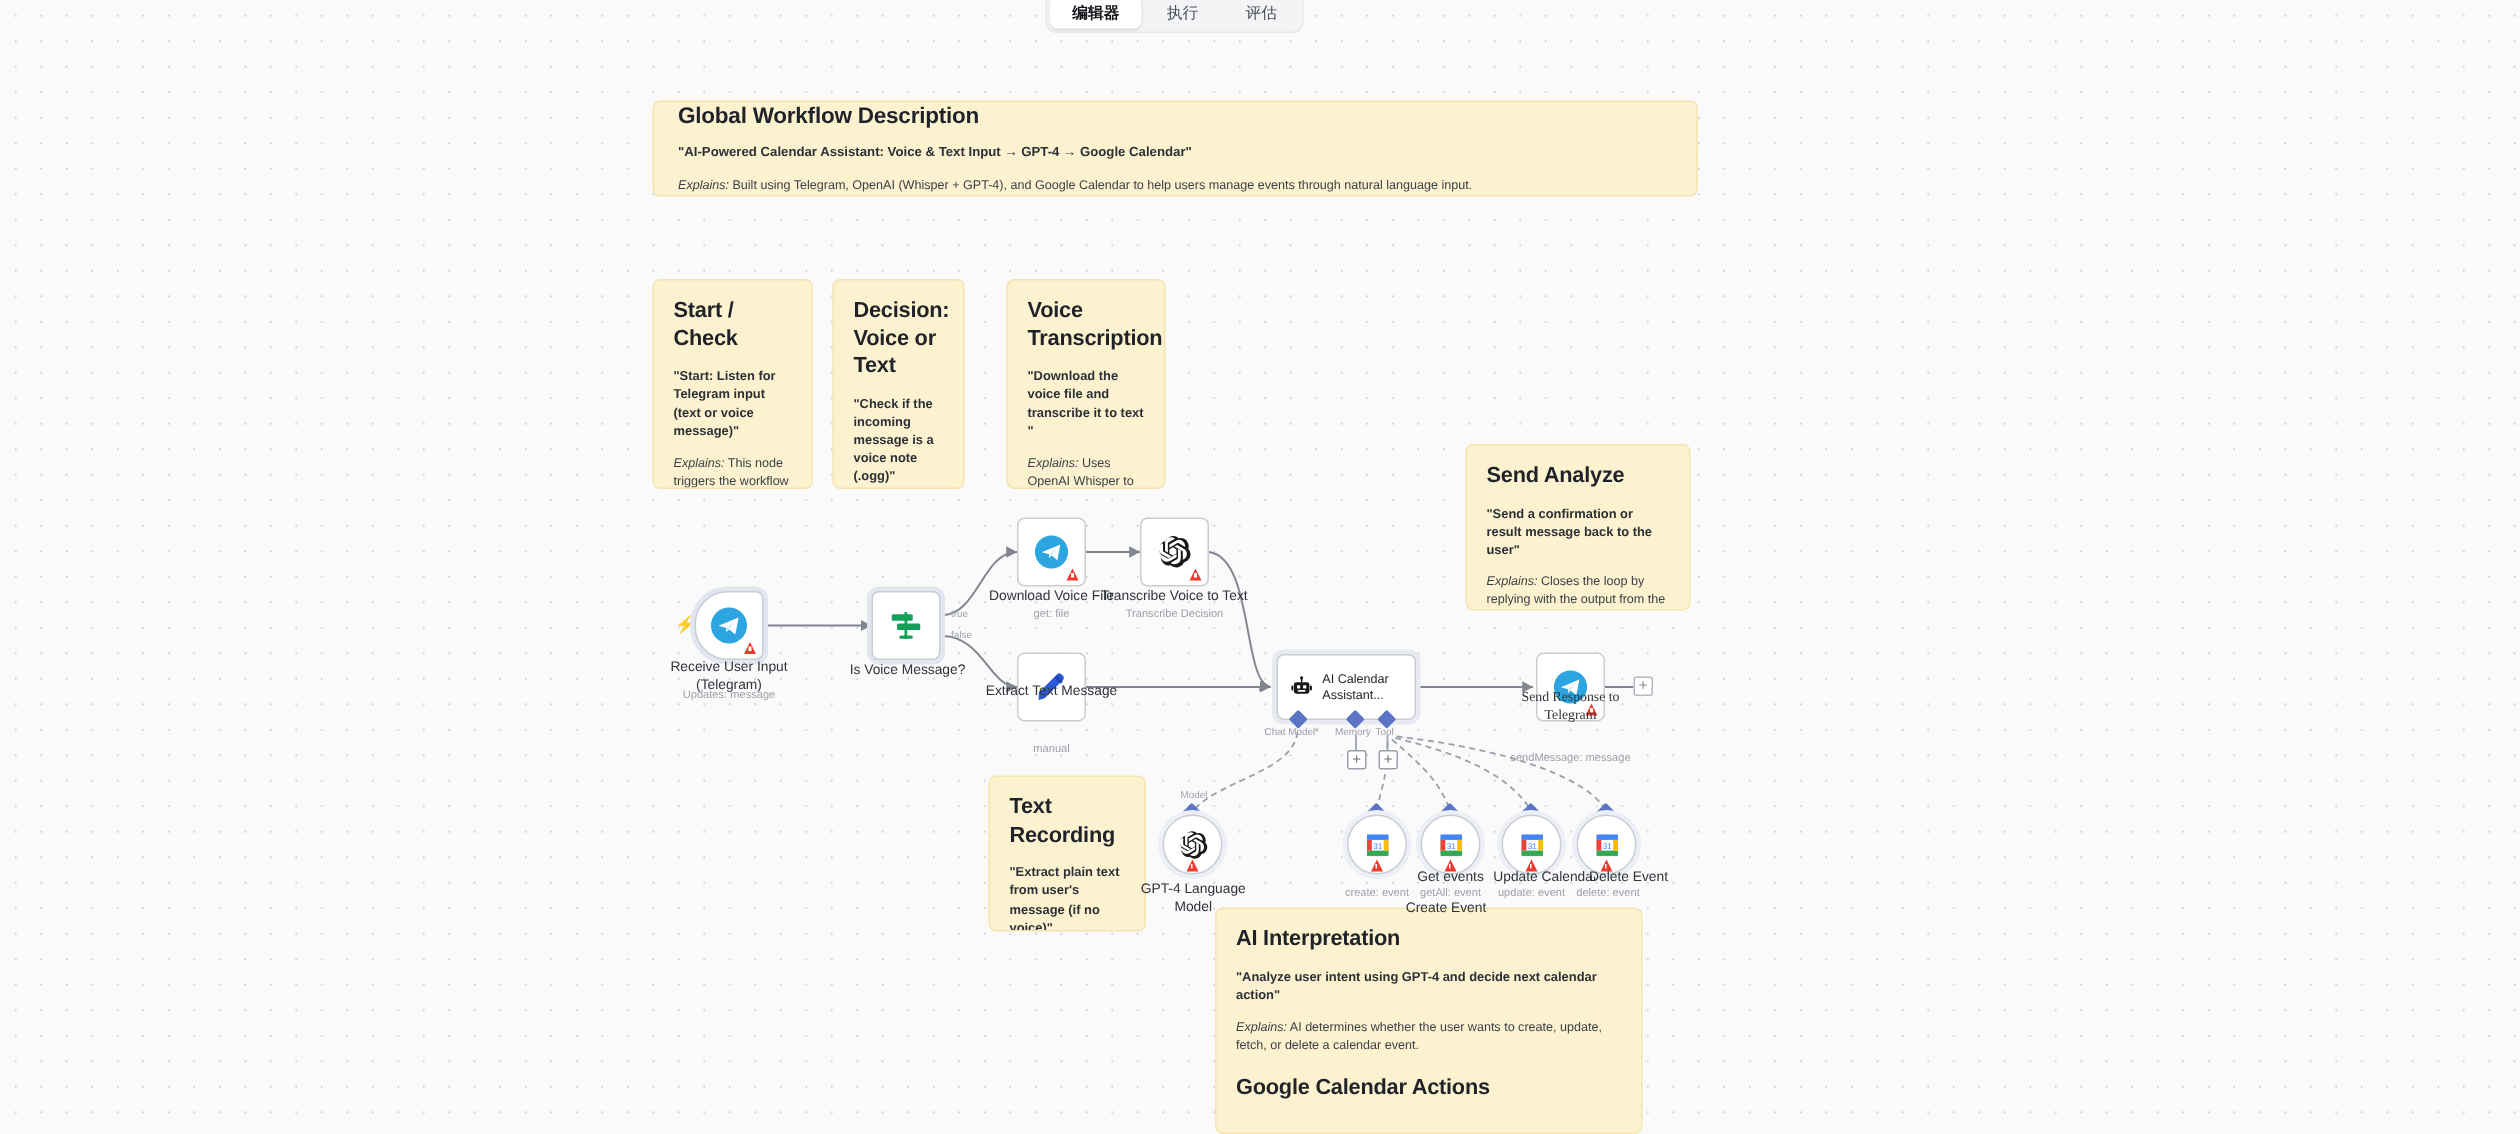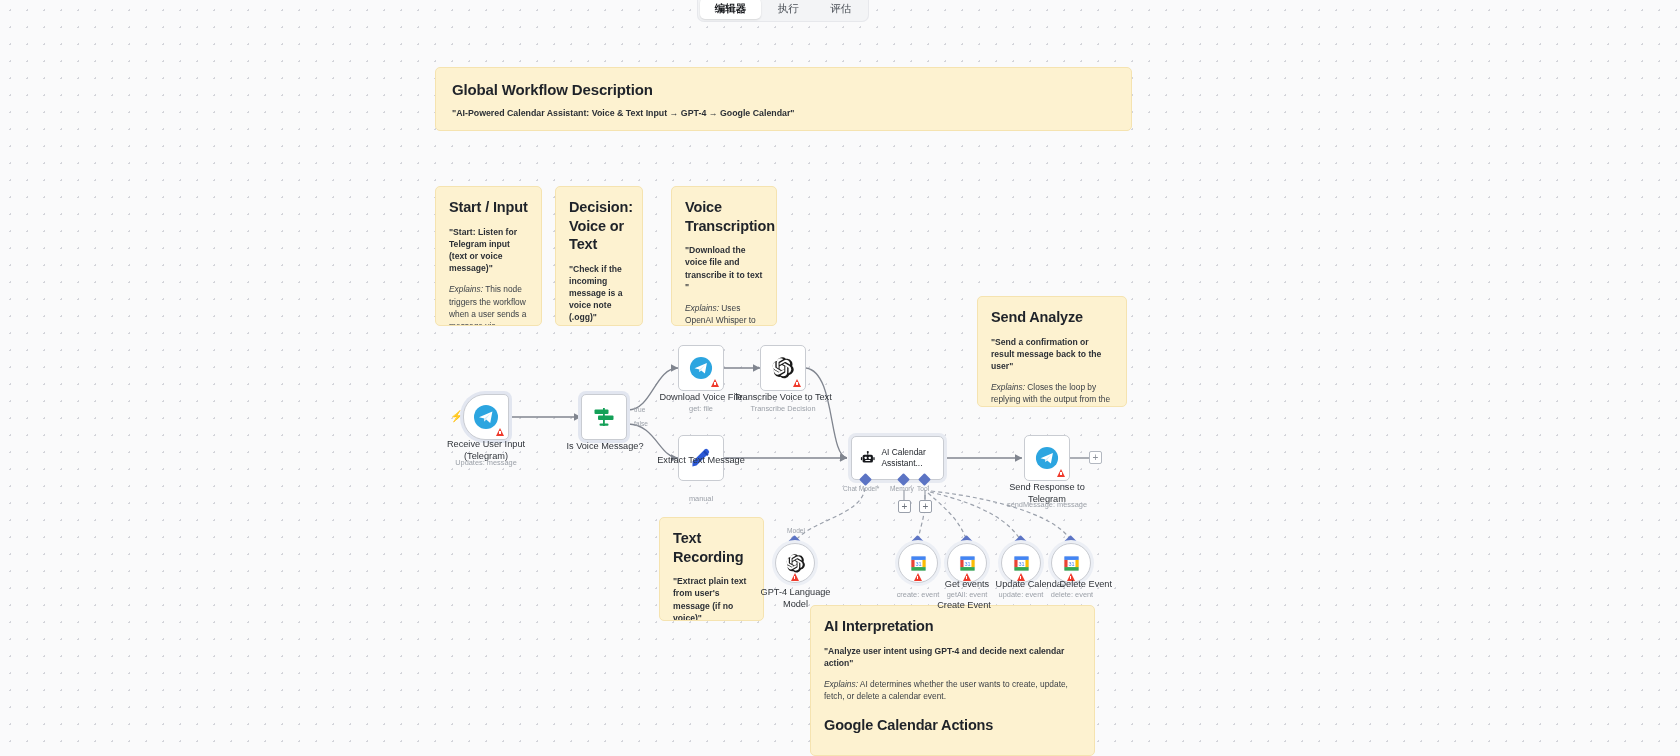--- a/index.html
+++ b/index.html
@@ -67,21 +67,21 @@
     margin-bottom: 9px;
   }
   .note .ex {
     font-size: 8.4px;
     color: #3c4147;
     line-height: 1.45;
   }
   .note .ex i { font-style: italic; }
   .note h2.sub { margin-top: 14px; margin-bottom: 0; }
 
-  #note-global { left: 435px; top: 67px; width: 697px; height: 64px; padding: 12px 16px; }
+  #note-global { left: 435px; top: 67px; width: 697px; height: 64px; padding: 0 16px; }
   #note-global h2 { font-size: 15px; margin-bottom: 8px; }
   #note-global .q { font-size: 8.8px; margin-bottom: 9px; }
 
   #note-start   { left: 435px;  top: 186px; width: 107px; height: 140px; }
   #note-decide  { left: 555px;  top: 186px; width: 88px;  height: 140px; }
   #note-voice   { left: 671px;  top: 186px; width: 106px; height: 140px; }
   #note-send    { left: 977px;  top: 296px; width: 150px; height: 111px; }
   #note-textex  { left: 659px;  top: 517px; width: 105px; height: 104px; }
   #note-ai      { left: 810px;  top: 605px; width: 285px; height: 151px; }
 
@@ -255,21 +255,21 @@
     </g>
   </svg>
 
   <div class="note" id="note-global">
     <h2>Global Workflow Description</h2>
     <div class="q">"AI-Powered Calendar Assistant: Voice &amp; Text Input → GPT-4 → Google Calendar"</div>
     <div class="ex"><i>Explains:</i><span> Built using Telegram, OpenAI (Whisper + GPT-4), and Google Calendar to help users manage events through natural language input.</span></div>
   </div>
 
   <div class="note" id="note-start">
-    <h2>Start / Input</h2>
+    <h2>Start / Check</h2>
     <div class="q">"Start: Listen for Telegram input (text or voice message)"</div>
     <div class="ex"><i>Explains:</i><span> This node triggers the workflow when a user sends a message via Telegram.</span></div>
   </div>
 
   <div class="note" id="note-decide">
     <h2>Decision: Voice or Text</h2>
     <div class="q">"Check if the incoming message is a voice note (.ogg)"</div>
 
   </div>
 
@@ -378,21 +378,21 @@
   <div class="plusbox" style="left:919px; top:500px;">+</div>
 
   <div class="node sq" style="left:1024px; top:435px;">
     <svg width="24" height="24" viewBox="0 0 26 26">
       <circle cx="13" cy="13" r="12" fill="#2ca5e0"></circle>
       <path d="M6 13.2 L19.4 7.6 L17.2 19 L13.2 15.6 L11.2 17.4 L11.3 14.6 Z" fill="#fff"></path>
       <path d="M11.3 14.6 L17.4 9.6 L11.2 17.4 Z" fill="#cfe9f7"></path>
     </svg>
     <div class="warn"></div>
   </div>
-  <div class="nlabel" style="left:999px; top:481px; width:96px; white-space:normal;">
+  <div class="nlabel" style="left:999px; top:458px; width:96px; white-space:normal;font-family:Liberation Serif, serif;">
     <span>Send Response to</span><br>
     <span>Telegram</span>
   </div>
   <div class="nsub" style="left:999px; top:500px; width:96px;">sendMessage: message</div>
   <div class="endplus" style="left:1089px; top:451px;">+</div>
 
   <div class="diamond" style="left:790px; top:537px;"></div>
   <div class="minilbl" style="left:787px; top:527px;">Model</div>
   <div class="circ" style="left:775px; top:543px;">
     <svg width="21" height="21" viewBox="0 0 24 24">

